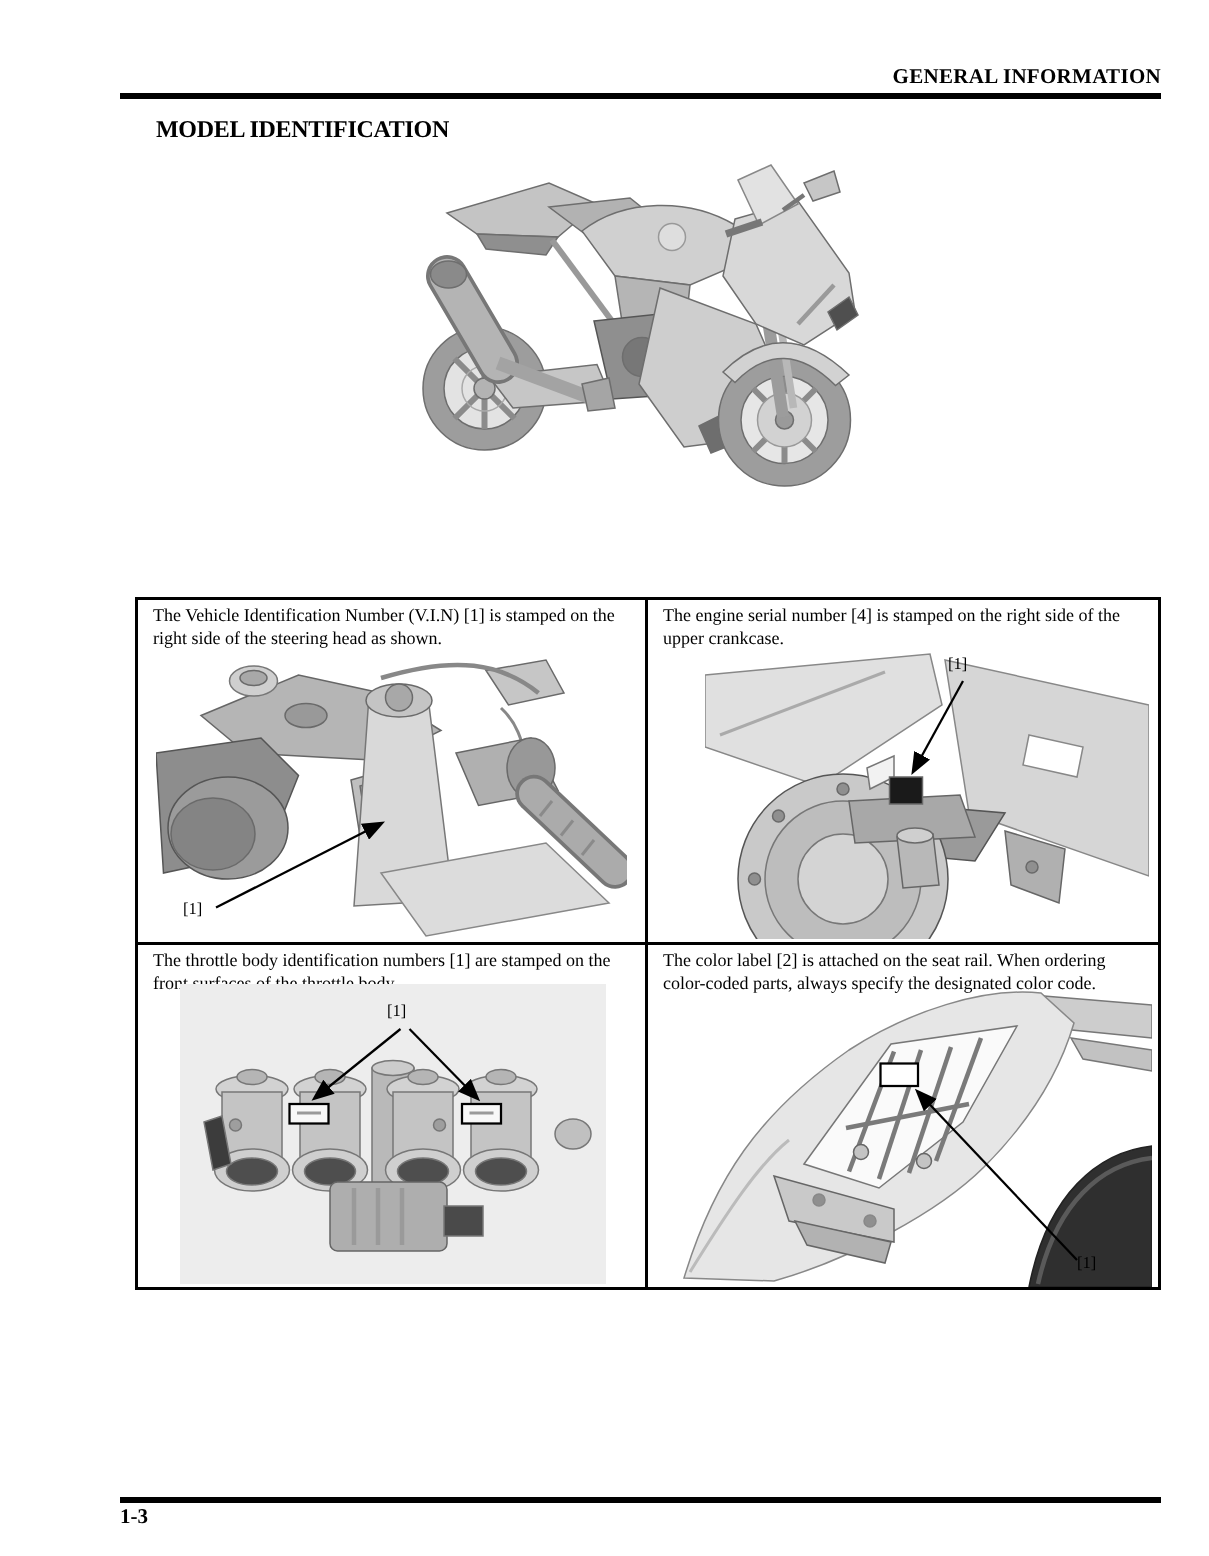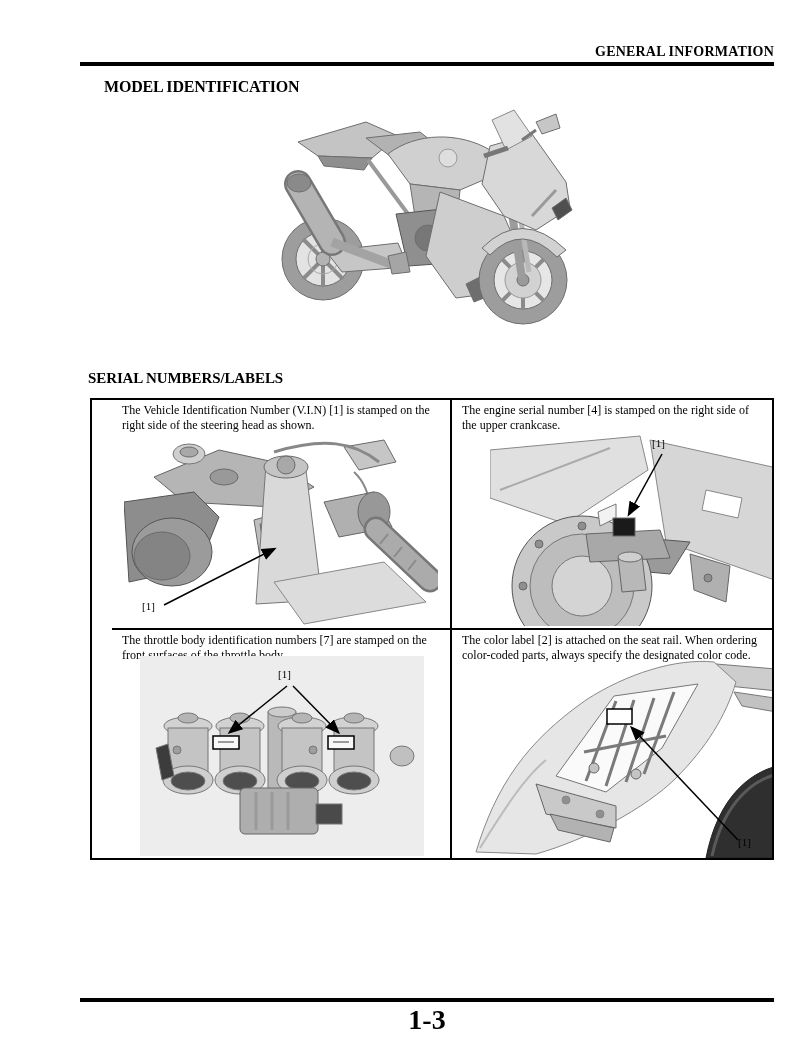--- a/index.html
+++ b/index.html
@@ -17,35 +17,35 @@
     font-size:16px; font-weight:bold; letter-spacing:-.2px;
   }
   .moto-fig { position:absolute; left:268px; top:96px; width:332px; height:250px; }
   .sec-head {
     position:absolute; left:88px; top:370px; margin:0;
     font-size:15px; font-weight:bold; letter-spacing:-.1px;
   }
   .ser-table {
     position:absolute; left:90px; top:398px; width:684px; height:462px;
     border:2px solid #000; box-sizing:border-box;
-    display:grid; grid-template-columns:340px 1fr; grid-template-rows:230px 1fr;padding-left:20px;
+    display:grid; grid-template-columns:340px 1fr; grid-template-rows:230px 1fr;
   }
   .cell { position:relative; box-sizing:border-box; overflow:hidden; }
   .cell.c0 { border-right:2px solid #000; border-bottom:2px solid #000; }
   .cell.c1 { border-bottom:2px solid #000; }
   .cell.c2 { border-right:2px solid #000; }
   .cell p { margin:3px 8px 0 10px; font-size:12px; line-height:15px; }
   .illus { position:absolute; }
   .callout {
     position:absolute; font-size:11px; line-height:13px; color:#000;
   }
   .ftr-rule { position:absolute; left:80px; top:998px; width:694px; height:4px; background:#000; }
   .page-num {
-    position:absolute; top:1004px; left:80px; width:694px; text-align:center;
-    font-size:28px; font-weight:bold;
+    position:absolute; top:1004px; left:80px; width:694px; text-align:left;
+    font-size:14px; font-weight:bold;
   }
   .edge-line { position:absolute; left:803px; top:0; width:2px; height:1037px; background:#3a3a3a; }
 </style>
 </head>
 <body>
 
 <div class="page">
 
   <div class="hdr-title">GENERAL INFORMATION</div>
   <div class="hdr-rule"></div>
@@ -108,21 +108,20 @@
         <polygon points="298,102 304,114 290,124 284,112" fill="#4f4f4f"></polygon>
 
         <polygon points="224,24 246,14 264,40 238,54" fill="#e2e2e2" stroke="#888"></polygon>
         <line x1="216" y1="60" x2="240" y2="52" stroke="#777" stroke-width="5"></line>
         <line x1="268" y1="34" x2="254" y2="44" stroke="#777" stroke-width="3"></line>
         <polygon points="268,26 288,18 292,32 274,38" fill="#c6c6c6"></polygon>
       </g>
     </svg>
   </div>
 
-  <h2 class="sec-head">SERIAL NUMBERS/LABELS</h2>
 
   <div class="ser-table">
 
     <div class="cell c0">
       <p>The Vehicle Identification Number (V.I.N) [1] is stamped on the right side of the steering head as shown.</p>
       <div class="illus" style="left:12px; top:32px;">
         <svg width="314" height="194" viewBox="0 0 314 194">
           <defs>
             <marker id="ah1" markerWidth="10" markerHeight="8" refX="8" refY="4" orient="auto">
               <path d="M0,0 L10,4 L0,8 Z" fill="#000"></path>
@@ -202,21 +201,21 @@
             <polygon points="108,78 126,70 126,84 110,92" fill="#f2f2f2" stroke="#777"></polygon>
             <rect x="123" y="84" width="22" height="18" fill="#1a1a1a"></rect>
           </g>
           <line x1="172" y1="20" x2="139" y2="80" stroke="#000" stroke-width="1.5" marker-end="url(#ah2)"></line>
         </svg>
       </div>
       <span class="callout" style="left:200px; top:37px;">[1]</span>
     </div>
 
     <div class="cell c2">
-      <p>The throttle body identification numbers [7] are stamped on the front surfaces of the throttle body.</p>
+      <p>The throttle body identification numbers [1] are stamped on the front surfaces of the throttle body.</p>
       <div class="illus" style="left:28px; top:26px;">
         <svg width="284" height="200" viewBox="0 0 284 200">
           <defs>
             <marker id="ah3" markerWidth="10" markerHeight="8" refX="8" refY="4" orient="auto">
               <path d="M0,0 L10,4 L0,8 Z" fill="#000"></path>
             </marker>
           </defs>
           <rect x="0" y="0" width="284" height="200" fill="#ededed"></rect>
           <g stroke="#777" stroke-width="1">
 

